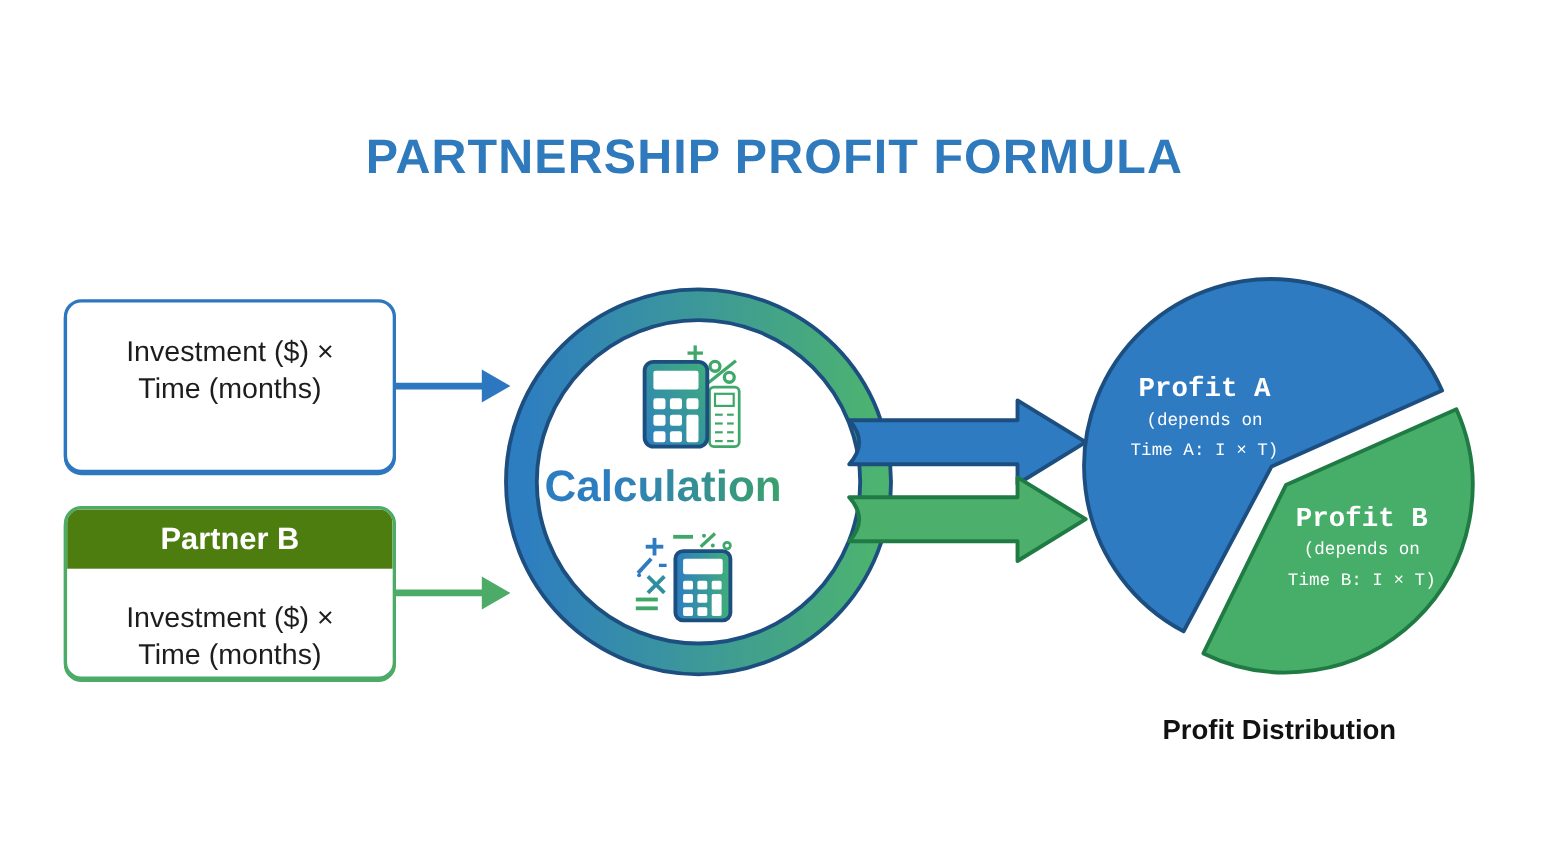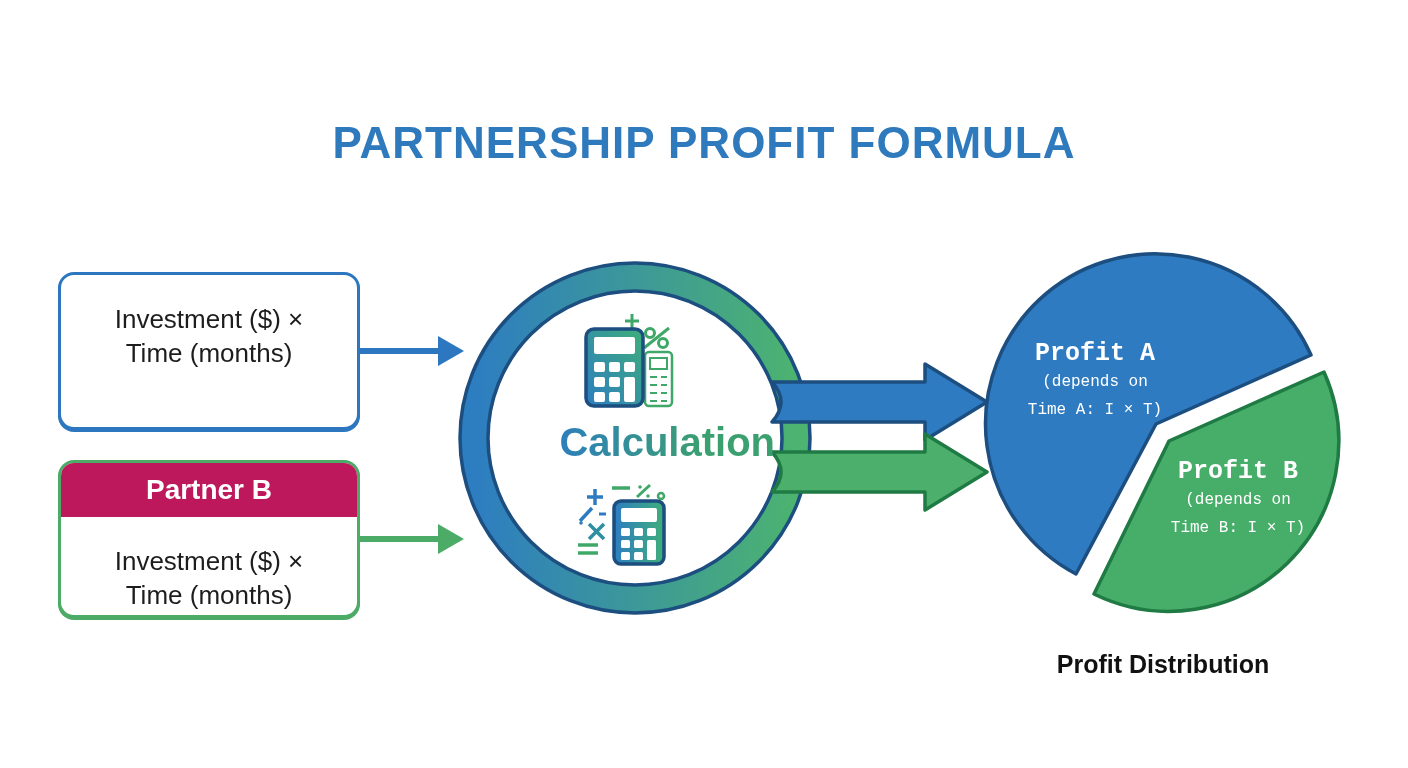--- a/index.html
+++ b/index.html
@@ -12,25 +12,25 @@
     position:absolute;left:0;top:74px;width:1408px;text-align:center;
     font-size:44px;font-weight:bold;letter-spacing:1px;color:#2e7abc;
   }
   .pbox{position:absolute;left:58px;width:302px;height:158px;border-radius:16px;
     background:#ffffff;box-sizing:border-box;overflow:hidden;}
   .pbox.a{top:228px;border:3px solid #2d77c0;box-shadow:0 2px 0 #2d77c0;}
   .pbox.b{top:416px;border:3px solid #4cab67;box-shadow:0 2px 0 #4cab67;}
   .pbox .hd{height:54px;line-height:54px;text-align:center;color:#ffffff;
     font-size:28px;font-weight:bold;}
   .pbox.a .hd{background:#2d77c0;}
-  .pbox.b .hd{background:#be185d;}
+  .pbox.b .hd{background:#4d7c0f;}
   .pbox .bd{padding-top:27px;text-align:center;font-size:26px;line-height:34px;color:#1d1d1d;}
   .svg-layer{position:absolute;left:0;top:0;width:1408px;height:768px;}
   .calc-label{
-    position:absolute;left:495px;top:376px;width:280px;text-align:right;
+    position:absolute;left:495px;top:376px;width:280px;text-align:left;
     font-size:40px;font-weight:bold;color:#2d7dc1;
     background:linear-gradient(90deg,#2d7dc1 20%,#3ba06f 75%);
     -webkit-background-clip:text;background-clip:text;-webkit-text-fill-color:transparent;
   }
   .pie-label{position:absolute;width:210px;text-align:center;color:#ffffff;line-height:28px;font-family:Liberation Mono, monospace;}
   .pie-label .t{font-size:25px;font-weight:bold;}
   .pie-label .d{font-size:16px;}
   .pie-label.a{left:990px;top:296px;}
   .pie-label.b{left:1133px;top:414px;}
   .caption{position:absolute;left:1013px;top:606px;width:300px;text-align:center;

